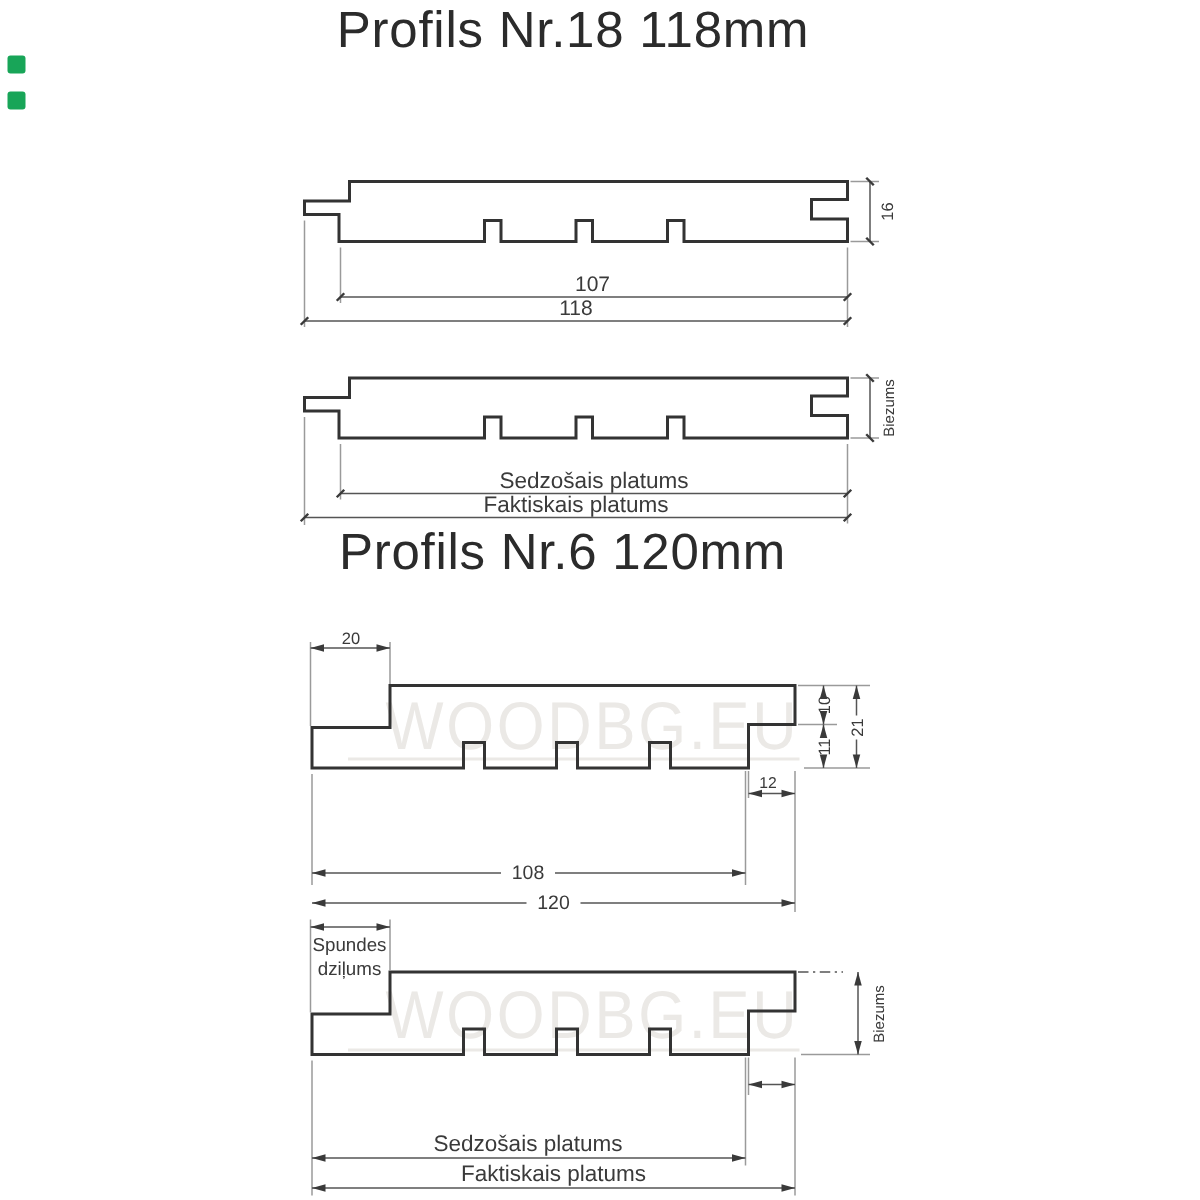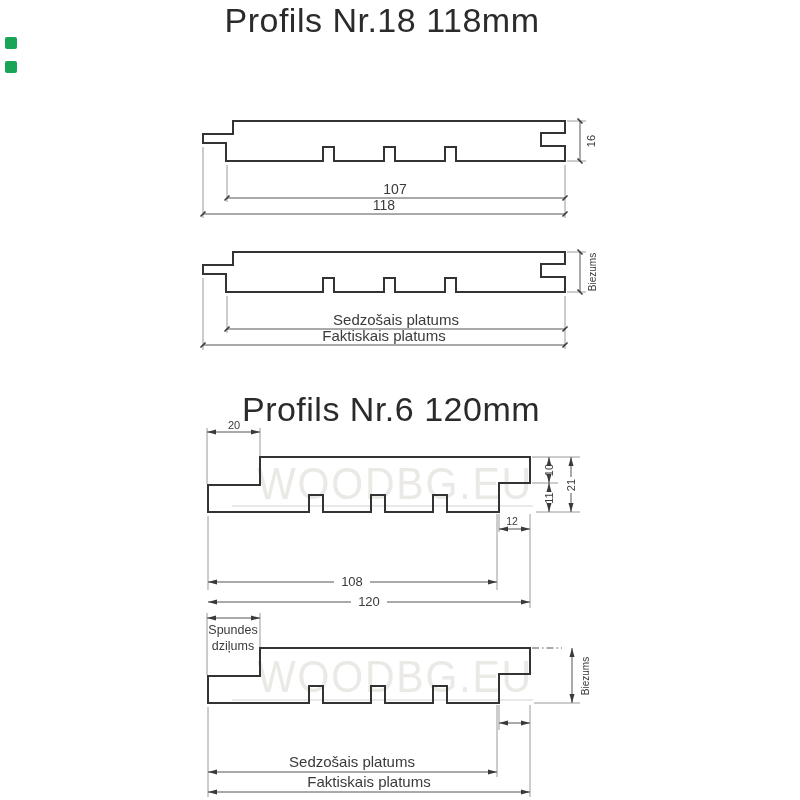--- a/index.html
+++ b/index.html
@@ -1,21 +1,21 @@
 <!DOCTYPE html>
 <html><head>
 <meta charset="utf-8">
 <style>
   html,body{margin:0;padding:0;background:#fff;}
   .canvas{position:relative;width:800px;height:800px;background:#fff;overflow:hidden;
           font-family:"Liberation Sans",sans-serif;color:#2d2d2d;}
   .title{position:absolute;left:0;text-align:center;font-size:34px;font-weight:500;
          letter-spacing:.5px;color:#2b2b2b;line-height:40px;white-space:nowrap;}
   .title-1{top:0;width:764px;}
-  .title-2{top:389px;width:750px;margin-left:16px;}
+  .title-2{top:348px;width:750px;}
   .green-mark{position:absolute;left:5px;width:12px;height:12px;border-radius:2px;background:#18a558;}
   .gm-1{top:37px;} .gm-2{top:61px;}
   svg{position:absolute;left:0;top:0;}
   .outline{fill:none;stroke:#333;stroke-width:2;stroke-linejoin:miter;}
   .dim{stroke:#555;stroke-width:1;fill:none;}
   .ext{stroke:#9a9a9a;stroke-width:1;fill:none;}
   .dimtext{fill:#3a3a3a;font-family:"Liberation Sans",sans-serif;}
   .wm{fill:#ebe9e6;font-family:"Liberation Sans",sans-serif;font-size:45px;letter-spacing:2px;}
   .wmline{stroke:#ebe9e6;stroke-width:2;}
   .dashdot{stroke:#555;stroke-width:1;stroke-dasharray:7 3 1.5 3;}

